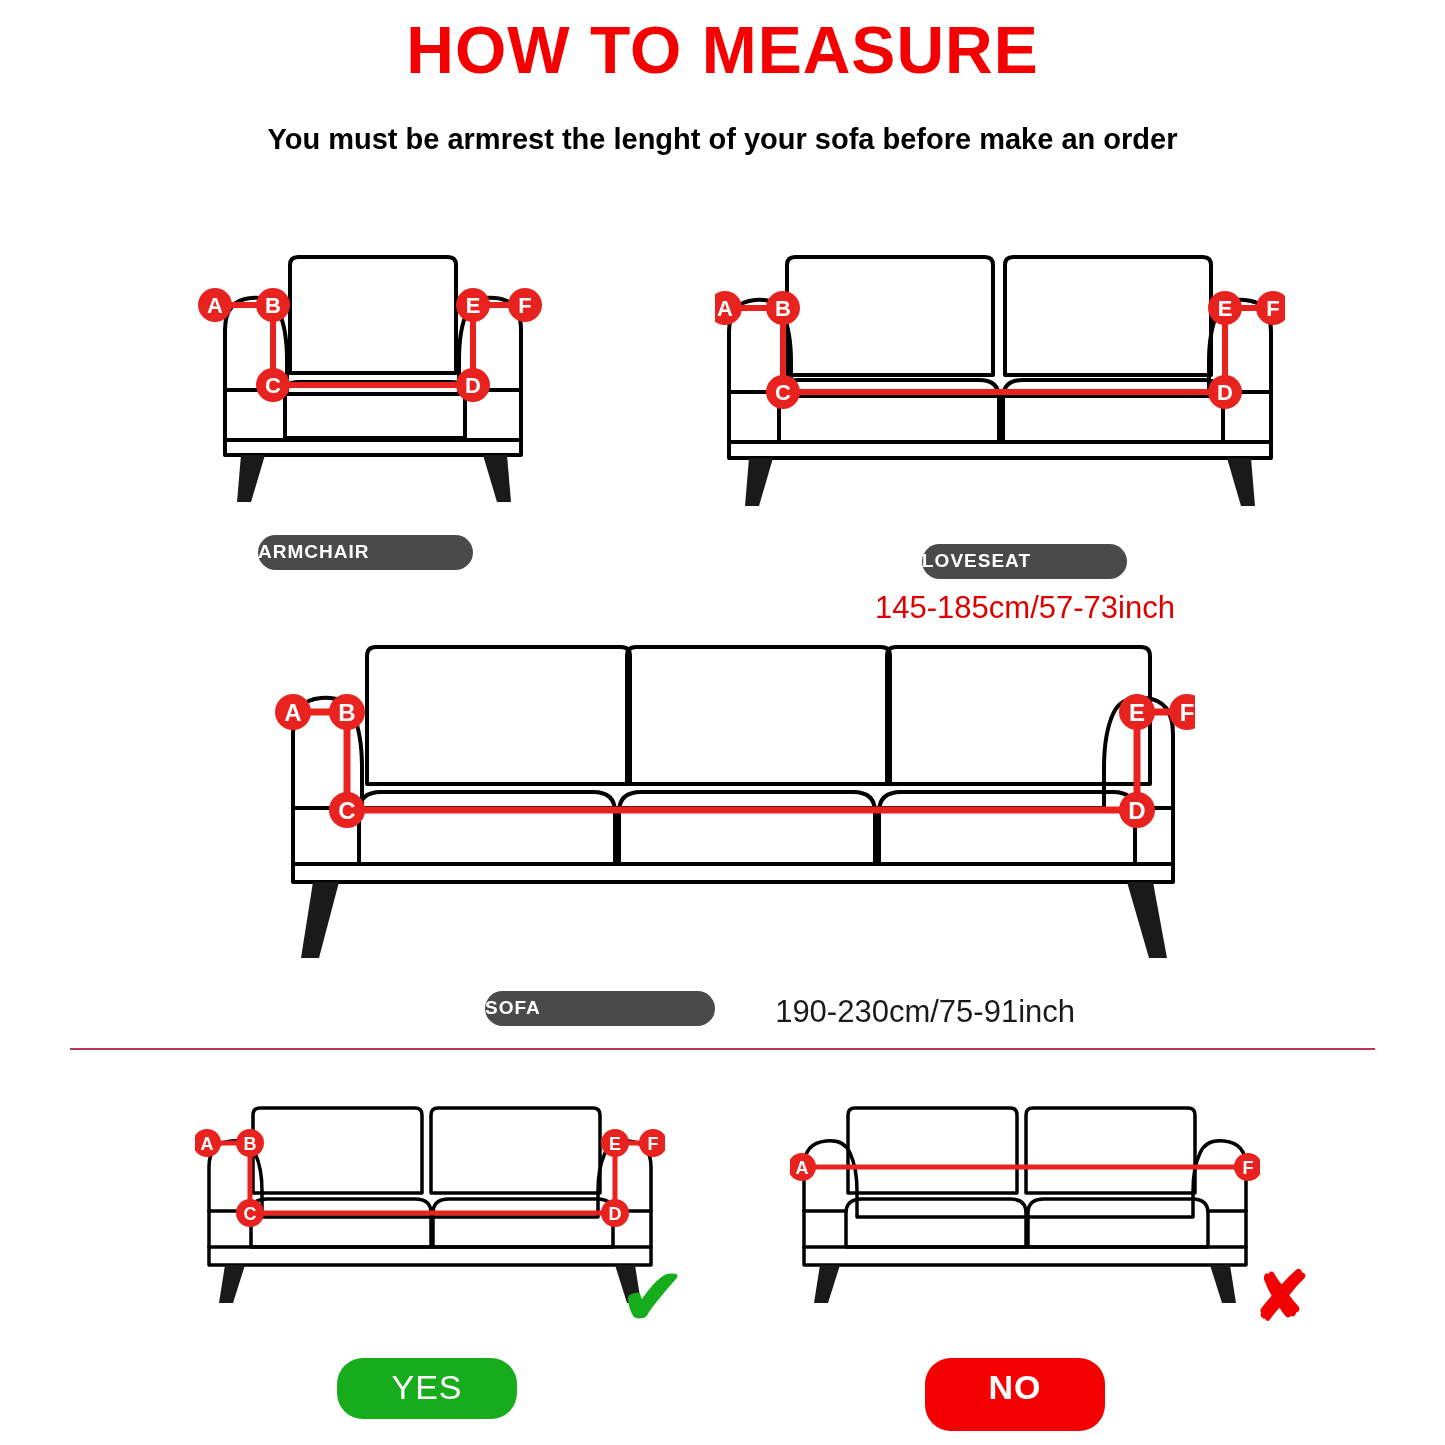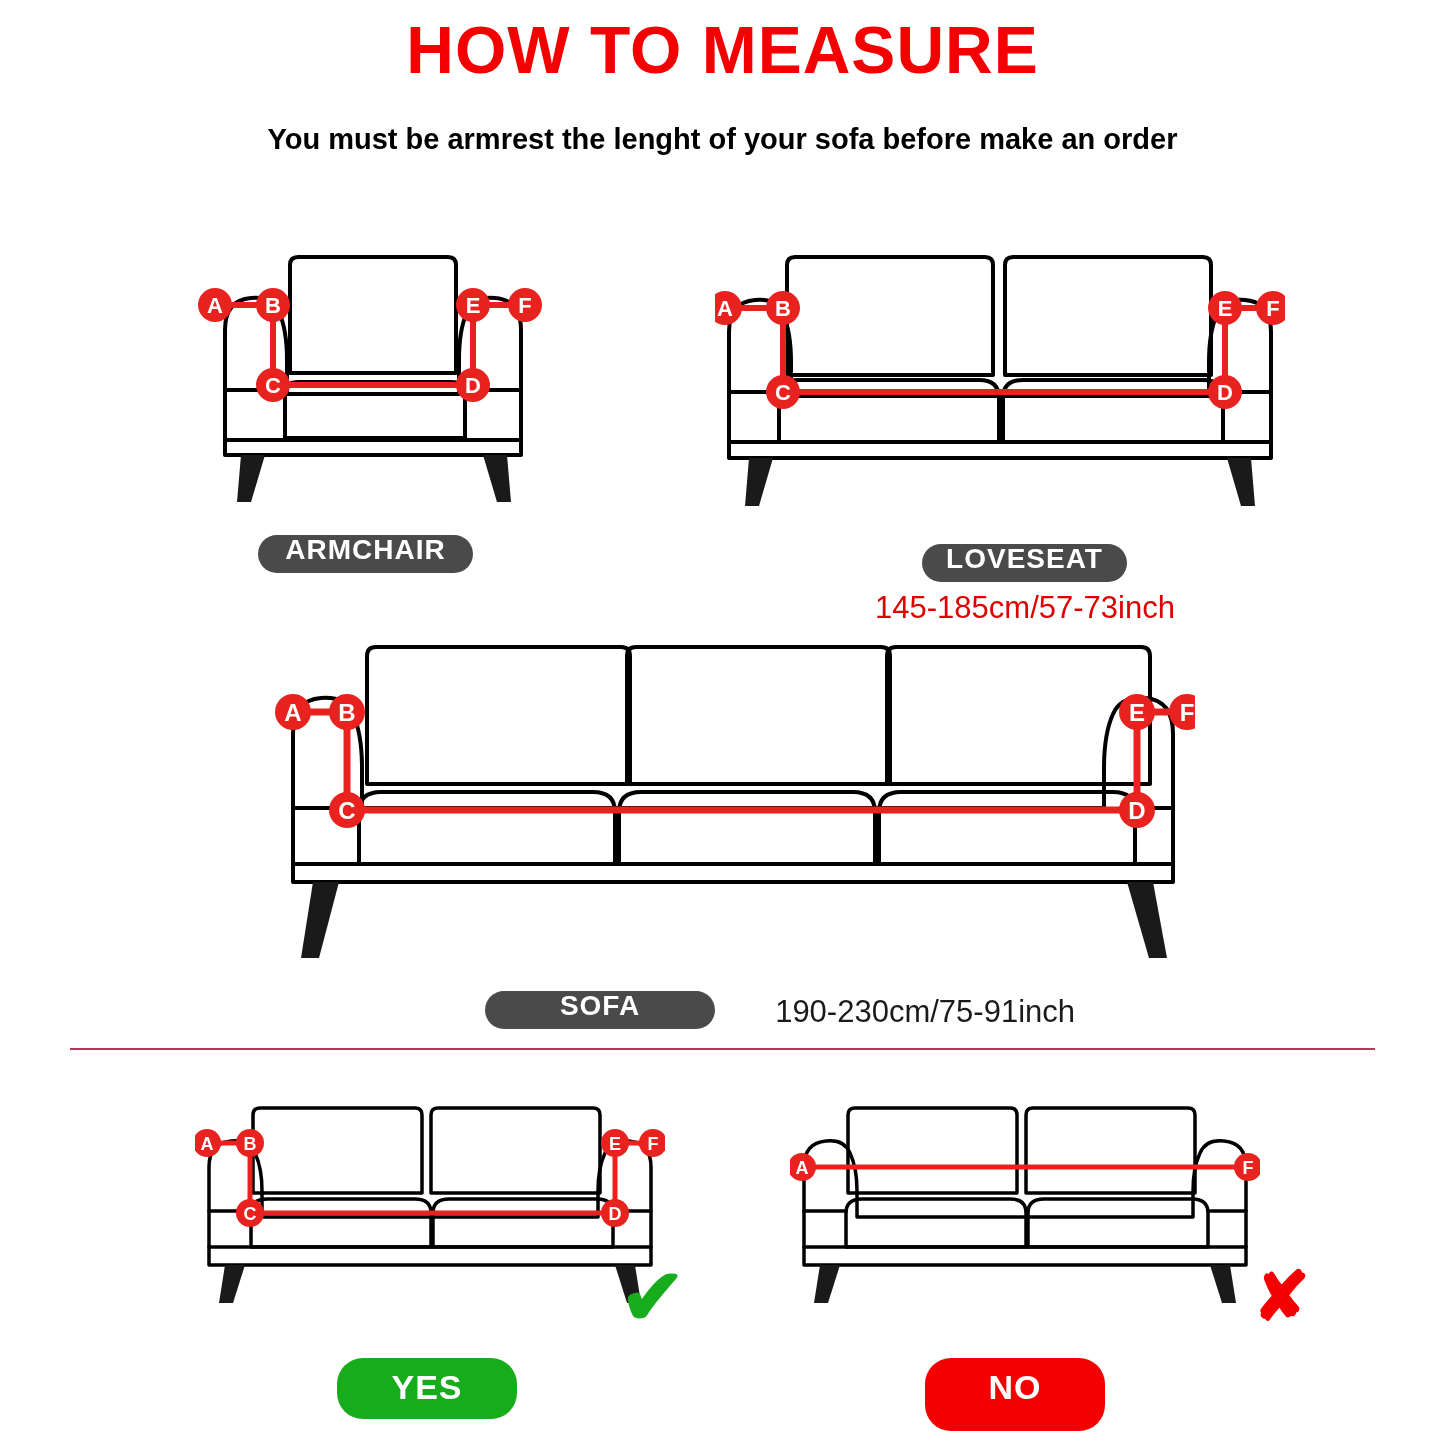--- a/index.html
+++ b/index.html
@@ -51,25 +51,25 @@
     position: absolute;
   }
   .fig svg { display: block; }
 
   
   .pill {
     position: absolute;
     background: #4a4a4a;
     color: #fff;
     border-radius: 22px;
-    font-size: 28px;
+    font-size: 19px;
     font-weight: bold;
     letter-spacing: 1px;
-    text-align: center;
-    padding: 1px 0 9px 0;
+    text-align: left;
+    padding: 7px 0 9px 0;
     line-height: 1;
   }
   .size-text {
     position: absolute;
     color: #e00000;
     font-size: 31px;
     text-align: center;
     white-space: nowrap;
   }
   .size-text.dark {
@@ -86,21 +86,21 @@
     background: #b8365a;
   }
 
   
   .pill-yes {
     position: absolute;
     background: #17ac1c;
     color: #fff;
     border-radius: 26px;
     font-size: 34px;
-    font-weight: bold;
+    font-weight: normal;
     text-align: center;
     padding: 10px 0 12px 0;
     letter-spacing: 1px;
   }
   .pill-no {
     position: absolute;
     background: #f40000;
     color: #fff;
     border-radius: 26px;
     font-size: 34px;

